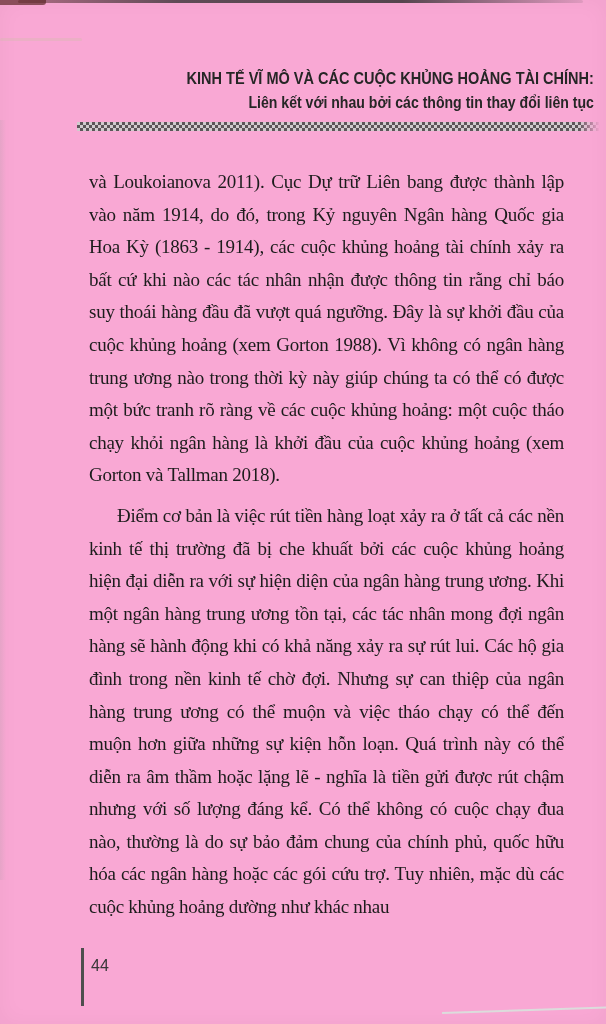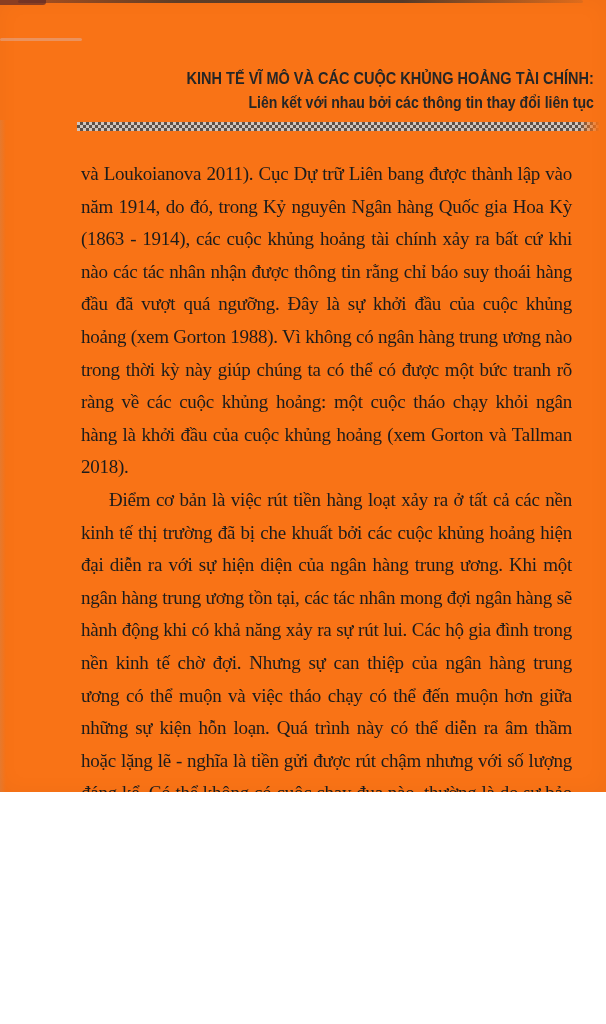--- a/index.html
+++ b/index.html
@@ -1,20 +1,20 @@
 <!DOCTYPE html>
 <html lang="vi"><head>
 <meta charset="utf-8">
 <style>
   html, body { margin: 0; padding: 0; background: #ffffff; }
   .page {
     position: relative;
     width: 606px;
-    height: 792px;
-    background: #f97316;
+    height: 1024px;
+    background: #f9a8d4;
     overflow: hidden;
     box-shadow: inset 0 0 22px rgba(0,0,0,0.04);
   }
 
   
   .artifact-top-line {
     position: absolute; left: 18px; top: 0; width: 565px; height: 3px;
     background: linear-gradient(to right,
       rgba(90,40,40,0.45), rgba(45,45,45,0.75) 28%,
       rgba(45,45,45,0.8) 68%, rgba(70,70,70,0.12));
@@ -67,21 +67,21 @@
 
   
   .body-text {
     position: absolute; left: 81px; top: 158px; width: 491px;
     font-family: "Liberation Serif", "DejaVu Serif", serif;
     font-size: 19px; line-height: 32.6px;
     letter-spacing: -0.25px;
     color: #1c1c1c;
     text-align: justify;
   }
-  .body-text p { margin: 0; font-family: Liberation Serif, serif; }
+  .body-text p { margin: 8px; font-family: Liberation Serif, serif; }
   .body-text p.indented { text-indent: 28px; }
 
   
   .footer-rule {
     position: absolute; left: 81px; top: 948px; width: 2.5px; height: 58px;
     background: #4e4e4e;
   }
   .page-number {
     position: absolute; left: 91px; top: 957px;
     font-family: "Liberation Sans", sans-serif;

